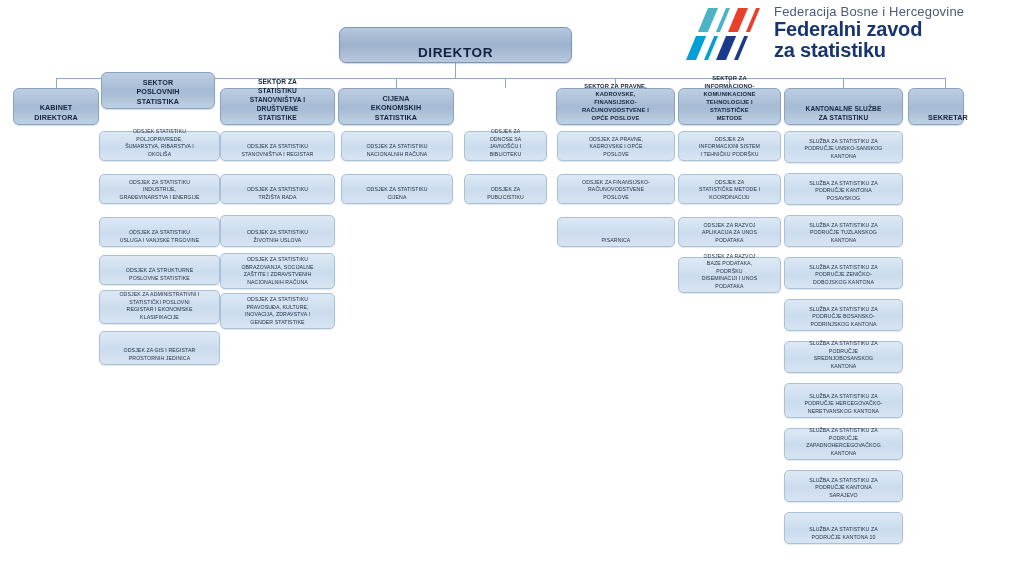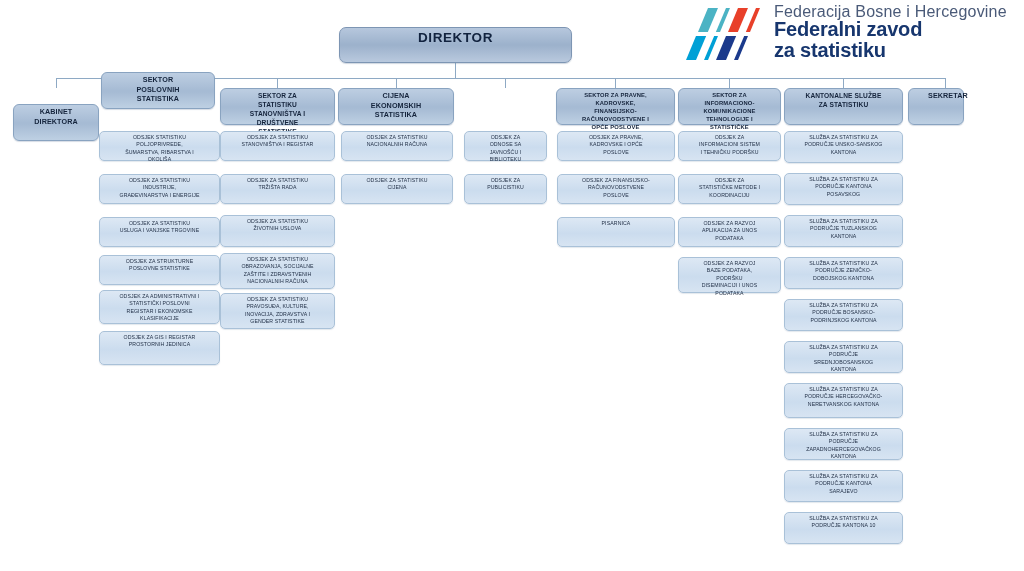--- a/index.html
+++ b/index.html
@@ -36,21 +36,21 @@
     width: 84px;
     height: 58px;
   }
   .logo-text {
     position: absolute;
     left: 88px;
     top: 0px;
     width: 240px;
   }
   .logo-top-line {
-    font-size: 16px;
+    font-size: 13px;
     color: #4a5a78;
     letter-spacing: .2px;
     line-height: 14px;
     padding-top: 1px;
   }
   .logo-main-line {
     font-size: 20px;
     font-weight: bold;
     color: #17366e;
     line-height: 21px;
@@ -63,21 +63,21 @@
     background: #8ea9c4;
   }
   .conn-h { height: 1px; }
   .conn-v { width: 1px; }
 
   
   .node {
     position: absolute;
     box-sizing: border-box;
     display: flex;
-    align-items: flex-start;
+    align-items: flex-end;
     justify-content: center;
     text-align: center;
     border-radius: 5px;
     padding: 2px 19px;
   }
   .node span { display: block; width: 100%; }
 
   .node.root {
     background: linear-gradient(180deg, #b6c7dd 0%, #9db2cc 48%, #9db2cc 52%, #b9c9de 100%);
     border: 1px solid #7d95b3;
@@ -142,21 +142,21 @@
   <div class="conn conn-v" style="left:505px; top:78px; height:10px;"></div>
   <div class="conn conn-v" style="left:615px; top:78px; height:10px;"></div>
   <div class="conn conn-v" style="left:729px; top:78px; height:10px;"></div>
   <div class="conn conn-v" style="left:843px; top:78px; height:10px;"></div>
   <div class="conn conn-v" style="left:945px; top:78px; height:10px;"></div>
 
   <div class="node root" style="left:339px; top:27px; width:233px; height:36px;">
     <span>DIREKTOR</span>
   </div>
 
-  <div class="node sector wide-title" style="left:13px; top:88px; width:86px; height:37px;margin-top:16px;">
+  <div class="node sector wide-title" style="left:13px; top:88px; width:86px; height:37px;">
     <span>KABINET DIREKTORA</span>
   </div>
 
   <div class="node sector wide-title" style="left:101px; top:72px; width:114px; height:37px;">
     <span>SEKTOR POSLOVNIH  STATISTIKA</span>
   </div>
 
   <div class="node sector med-title" style="left:220px; top:88px; width:115px; height:37px;">
     <span>SEKTOR ZA STATISTIKU STANOVNIŠTVA I DRUŠTVENE STATISTIKE</span>
   </div>

